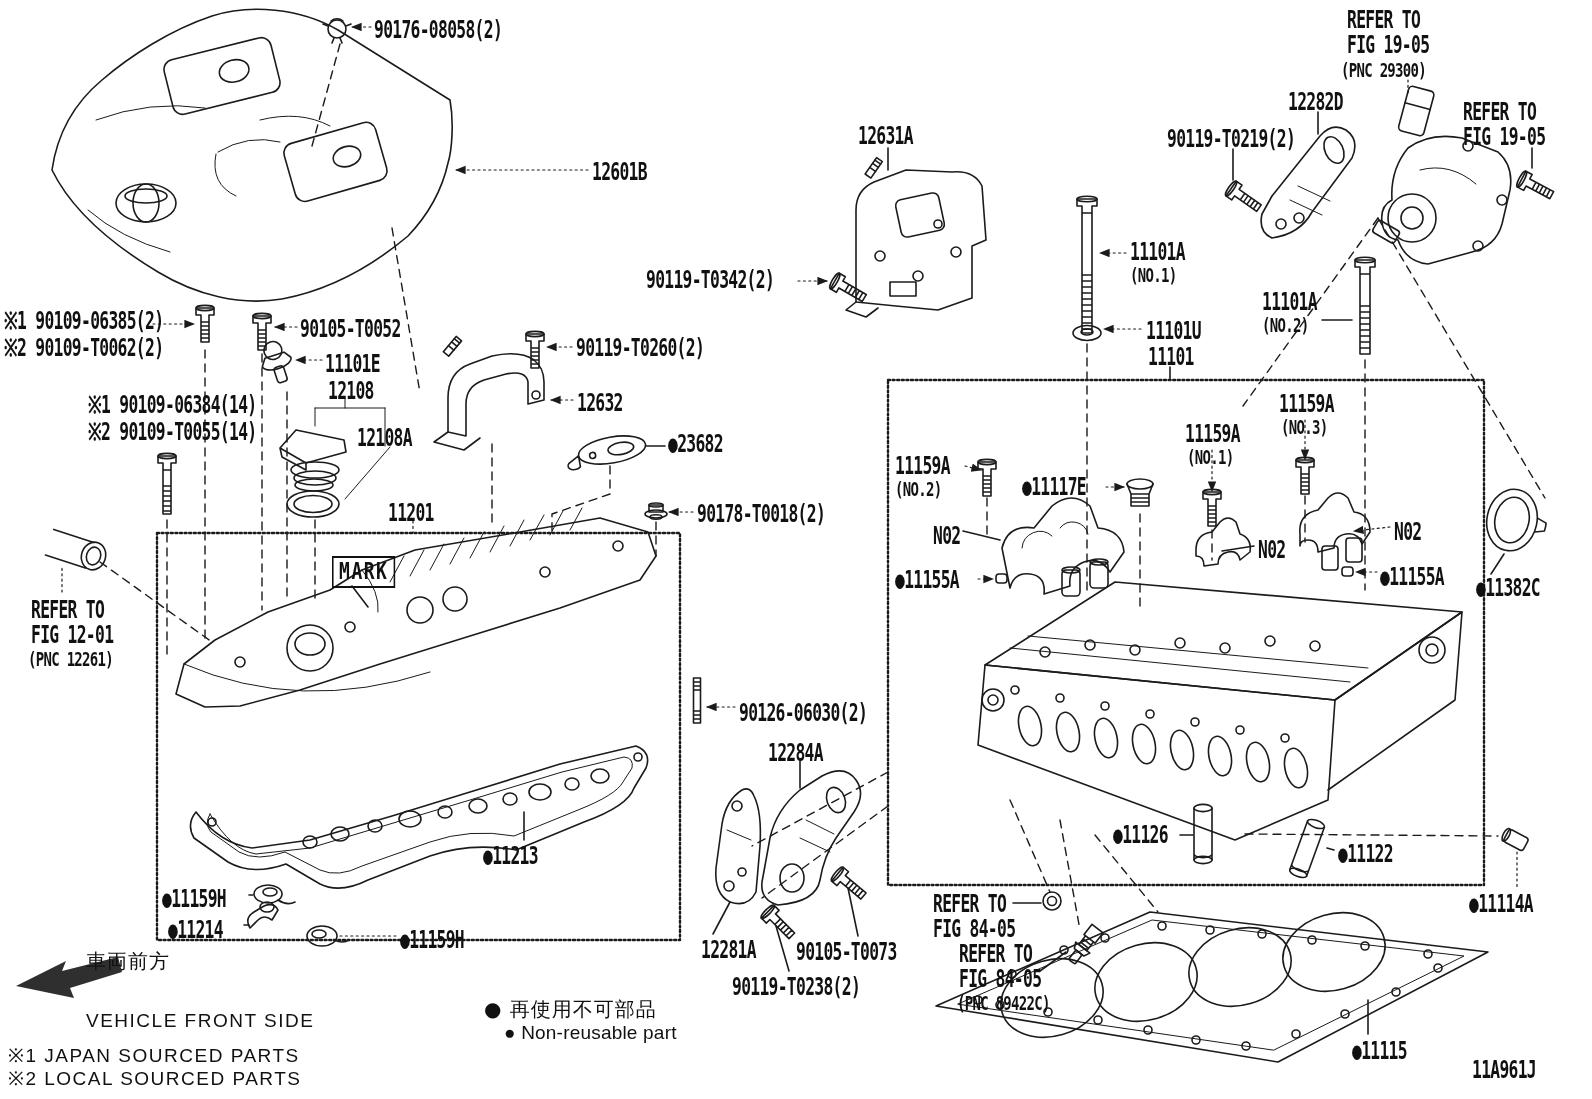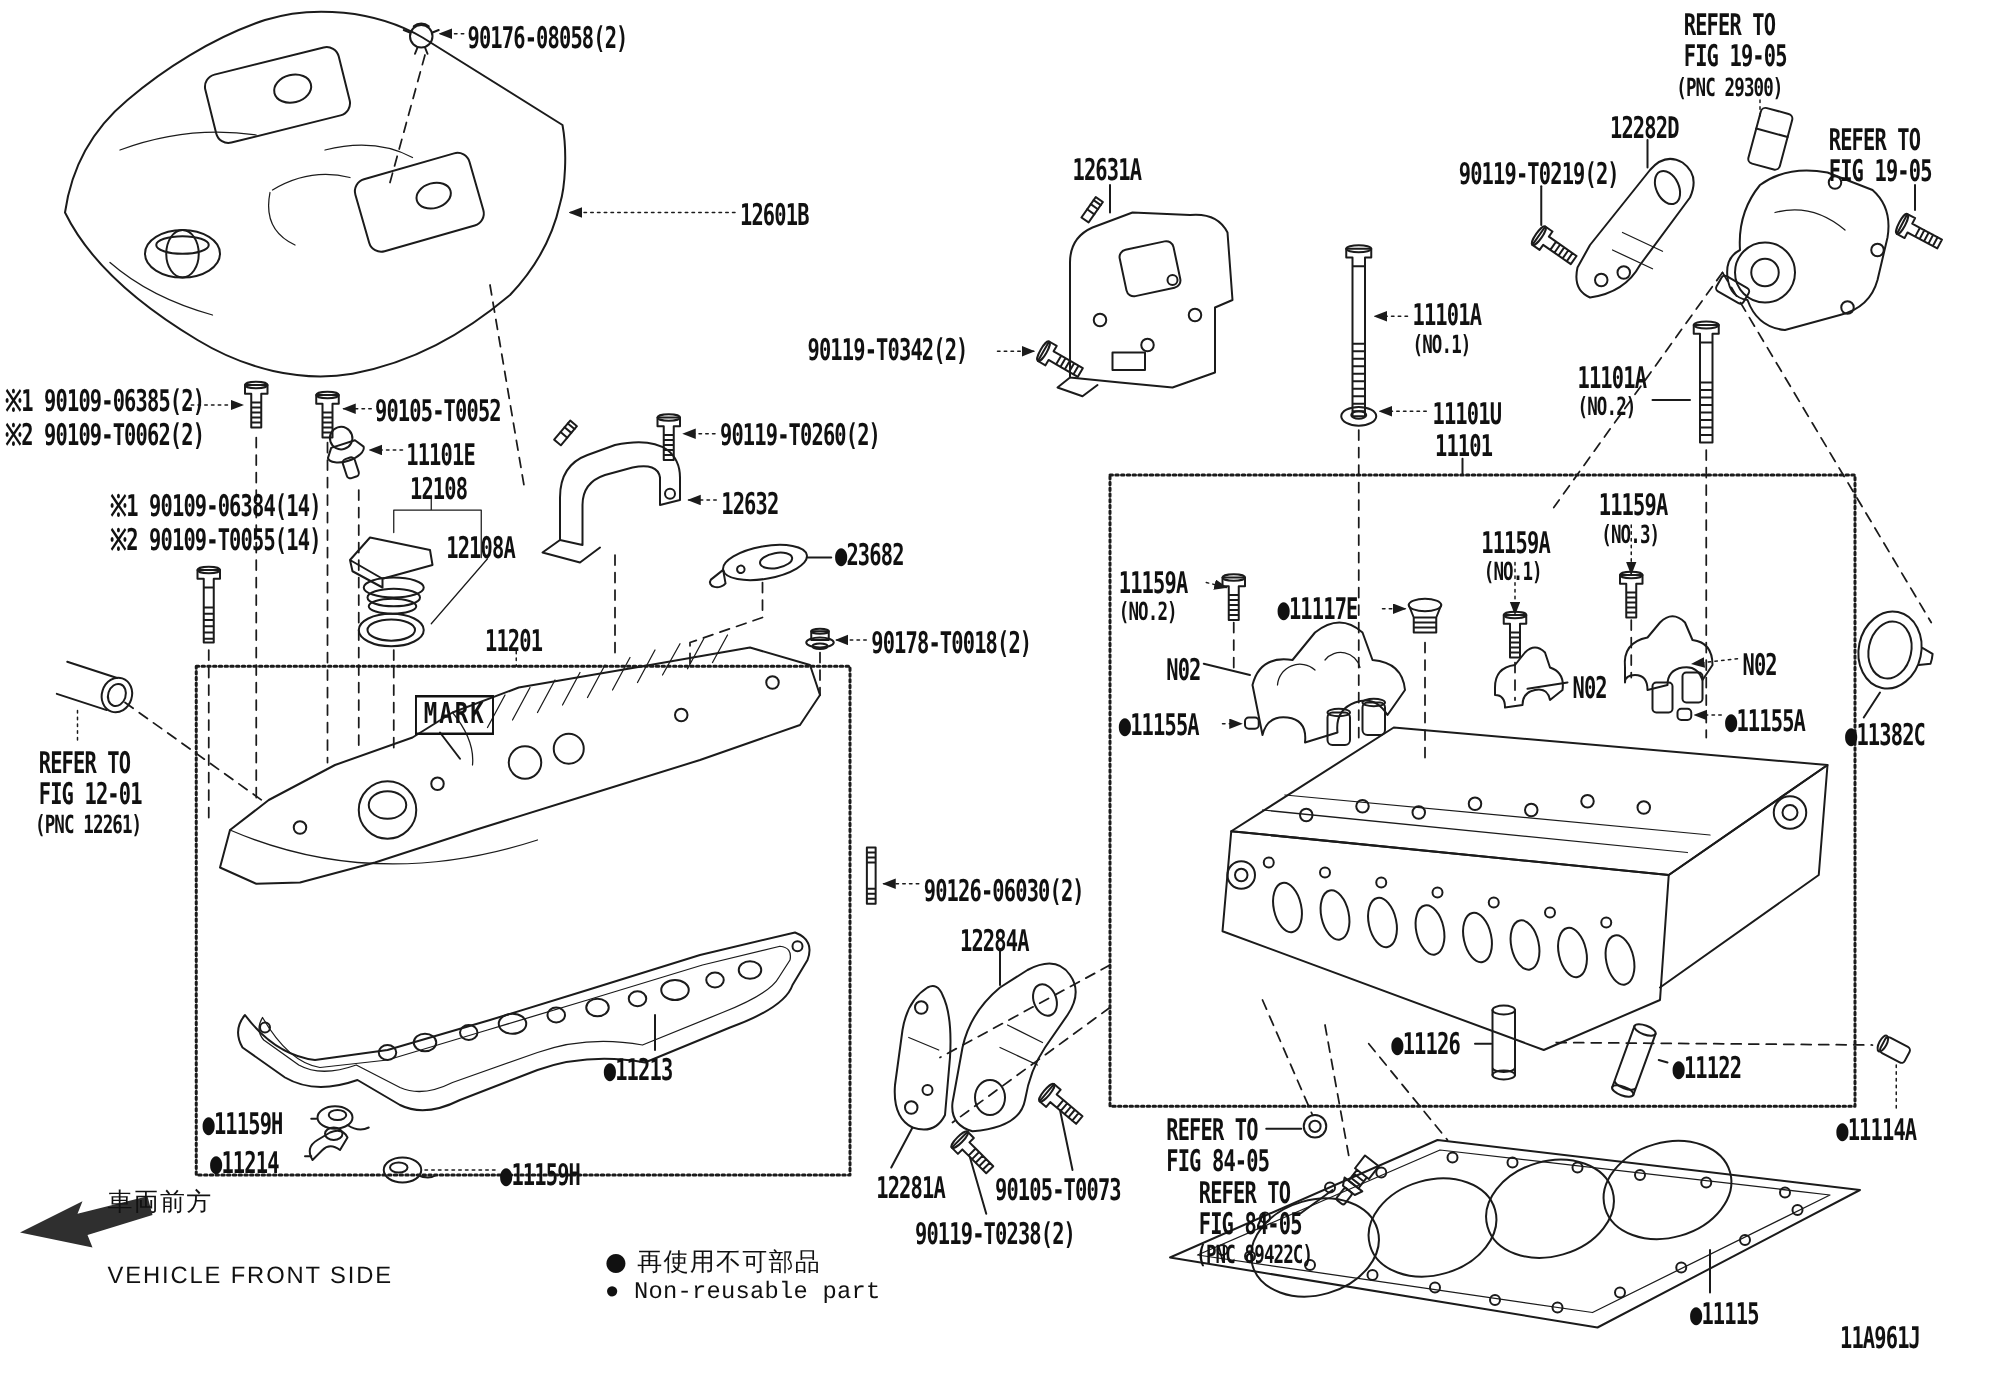--- a/index.html
+++ b/index.html
@@ -496,16 +496,18 @@
       <div class="lbl pn" style="left: 959px; top: 940px;">REFER TO</div>
       <div class="lbl pn" style="left: 959px; top: 965px;">FIG 84-05</div>
       <div class="lbl pn-sm" style="left: 957px; top: 991px;">(PNC 89422C)</div>
       <div class="lbl pn" style="left: 1113px; top: 821px;">●11126</div>
       <div class="lbl pn" style="left: 1338px; top: 840px;">●11122</div>
       <div class="lbl pn" style="left: 1469px; top: 890px;">●11114A</div>
       <div class="lbl pn" style="left: 1352px; top: 1037px;">●11115</div>
       <div class="lbl pn" style="left: 1472px; top: 1056px;">11A961J</div>
       <div class="lbl jp" style="left: 86px; top: 948px;">車両前方</div>
       <div class="lbl note" style="left: 86px; top: 976px;">VEHICLE FRONT SIDE</div>
+      <div class="lbl note" style="left: 8px; top: 1008px;">※1 JAPAN SOURCED PARTS</div>
+      <div class="lbl note" style="left: 8px; top: 1031px;">※2 LOCAL SOURCED PARTS</div>
       <div class="lbl jp" style="left: 484px; top: 996px;">● 再使用不可部品</div>
-      <div class="lbl noten" style="left: 484px; top: 1022px; font-family: Liberation Mono, monospace;">● Non-reusable part</div>
+      <div class="lbl noten" style="left: 504px; top: 1022px;">● Non-reusable part</div>
     </div>
 </div>
 
 </body></html>

